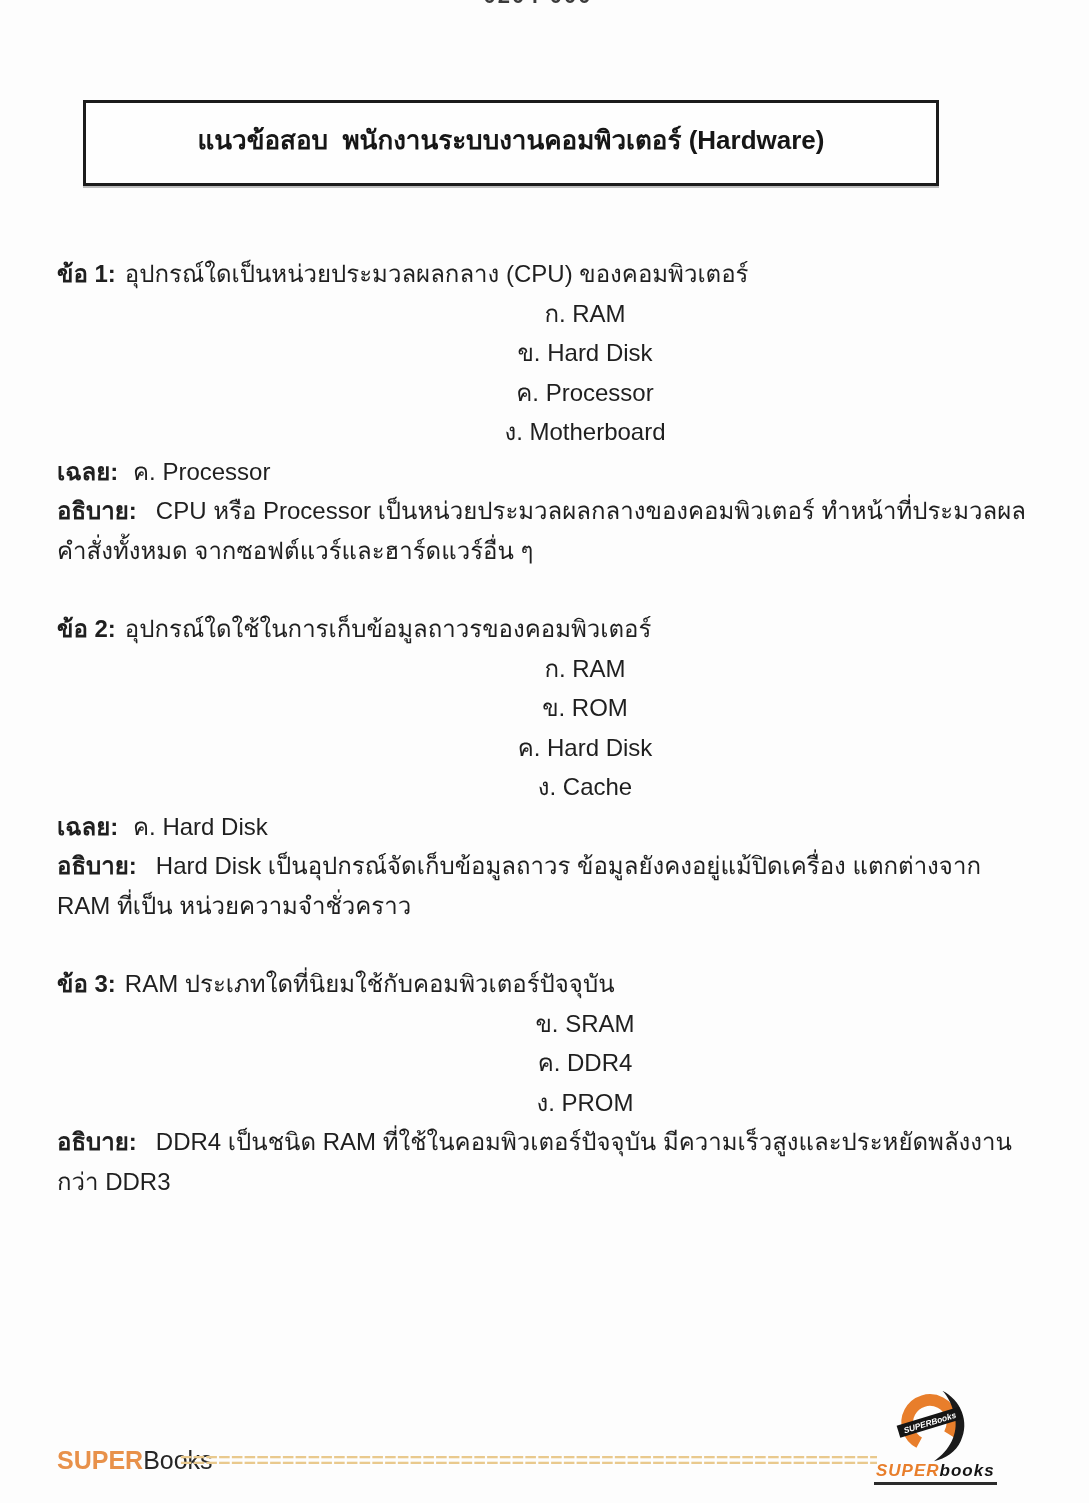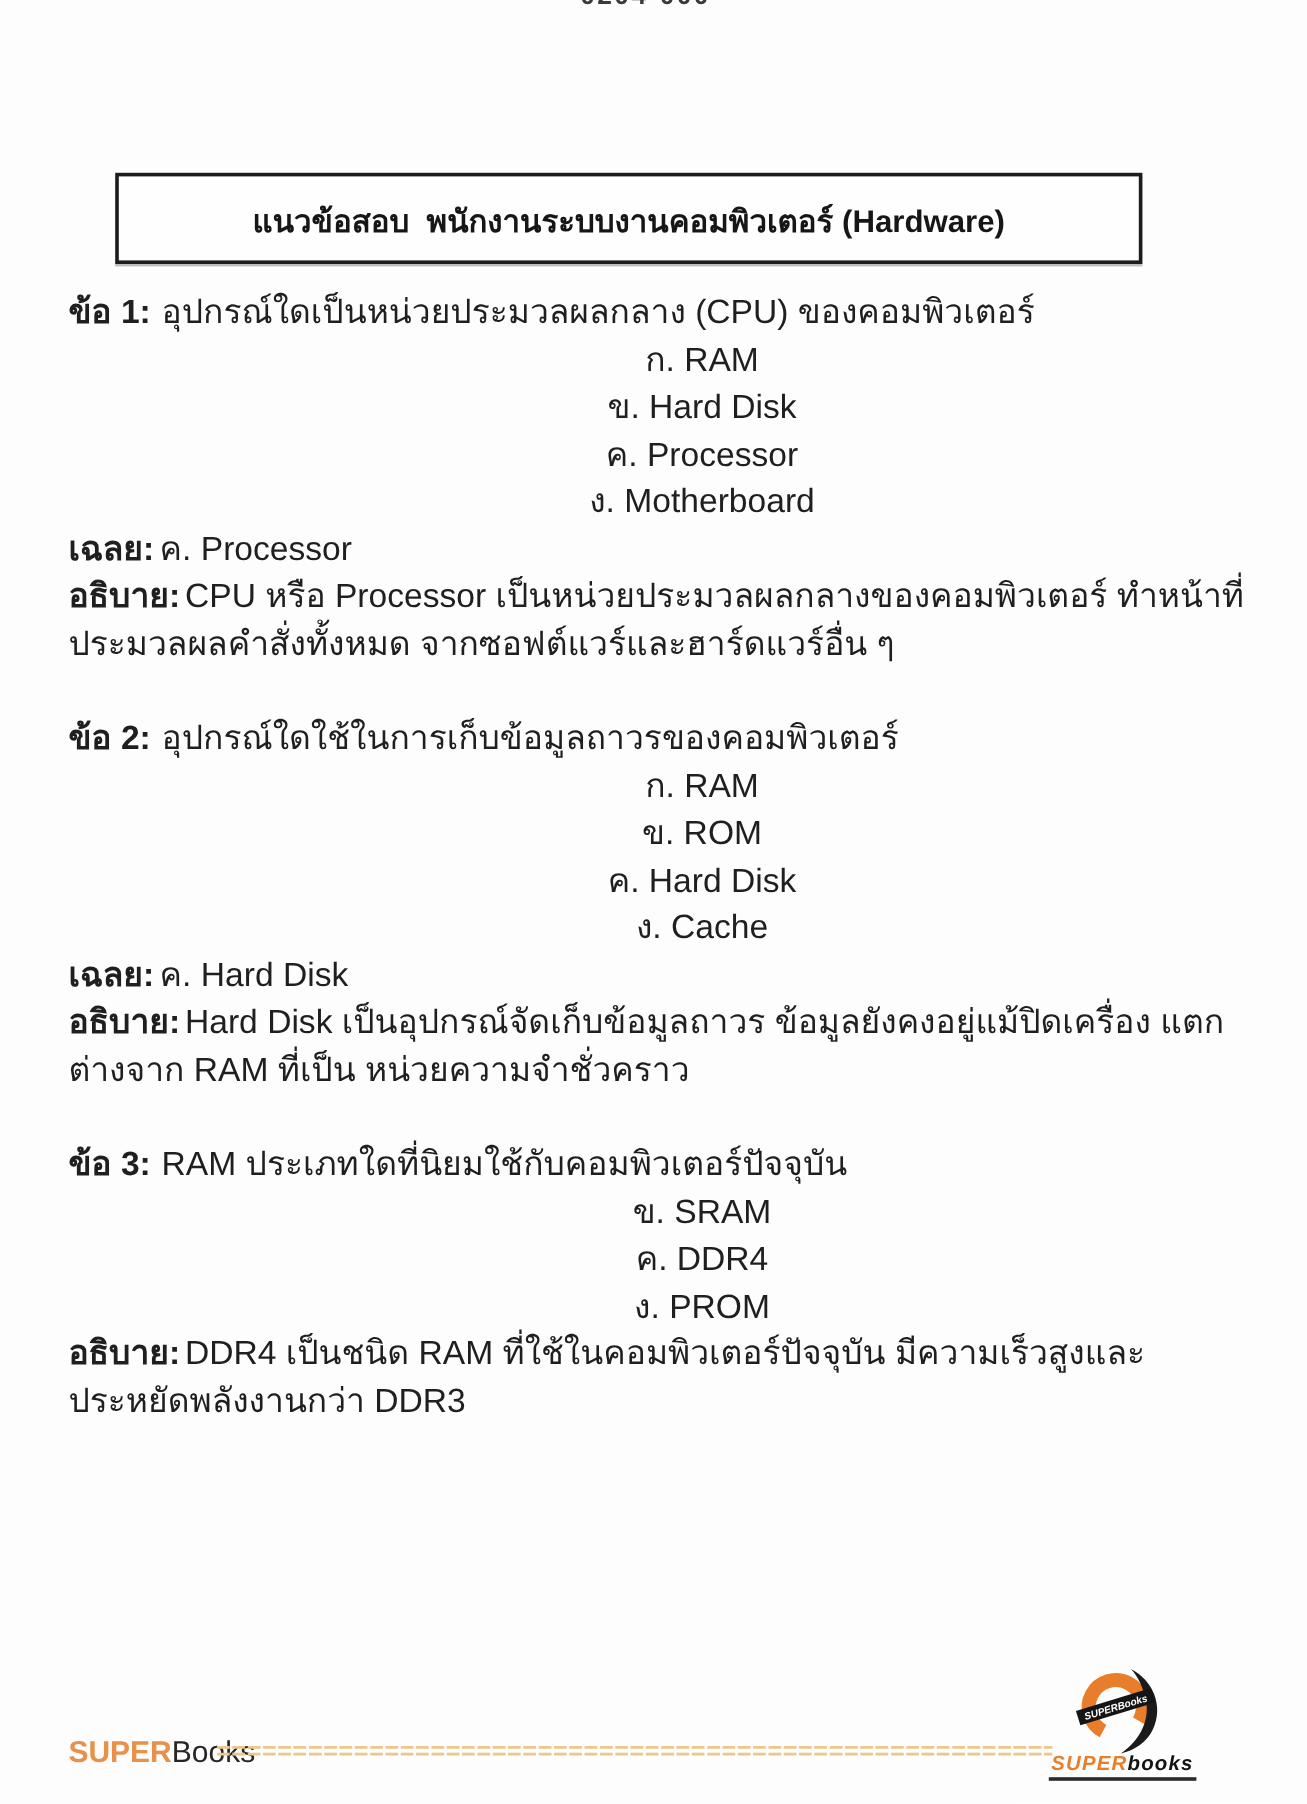--- a/index.html
+++ b/index.html
@@ -21,52 +21,51 @@
     left: 50%;
     transform: translateX(-56%);
     font-size: 22px;
     font-weight: bold;
     letter-spacing: 2px;
     color: #3a3a3a;
   }
   
   .title-box {
     position: absolute;
-    left: 96px;
+    left: 83px;
     top: 100px;
     width: 856px;
-    height: 76px;
+    height: 86px;
     border: 3px solid #1c1c1c;
     background: #fefefe;
     text-align: center;
     padding-top: 16px;
     box-shadow: 0 2px 0 rgba(70,70,70,0.35);
-    margin-top: 44px;
   }
   .title-box .title {
     font-size: 26px;
     font-weight: bold;
     white-space: pre-wrap;
     color: #161616;
   }
   
   .content {
     position: absolute;
     left: 57px;
-    top: 240px;
+    top: 254px;
     width: 980px;
-    font-size: 28px;
+    font-size: 24px;
     line-height: 39.5px;
   }
   .question + .question { margin-top: 39px; }
   .bold { font-weight: bold; }
   .q-label { margin-right: 9px; }
   .option { padding-left: 76px; text-align: center; }
   .answer-label { display: inline-block; width: 76px; font-weight: bold; }
-  .exp-label { font-weight: bold; margin-right: 4px; }
+  .exp-label { font-weight: bold; margin-right: 19px; }
   
   .brand {
     position: absolute;
     left: 57px;
     top: 1446px;
     font-size: 25px;
     white-space: nowrap;
   }
   .brand-super { color: #E8914A; font-weight: bold; }
   .brand-books { color: #262626; }

